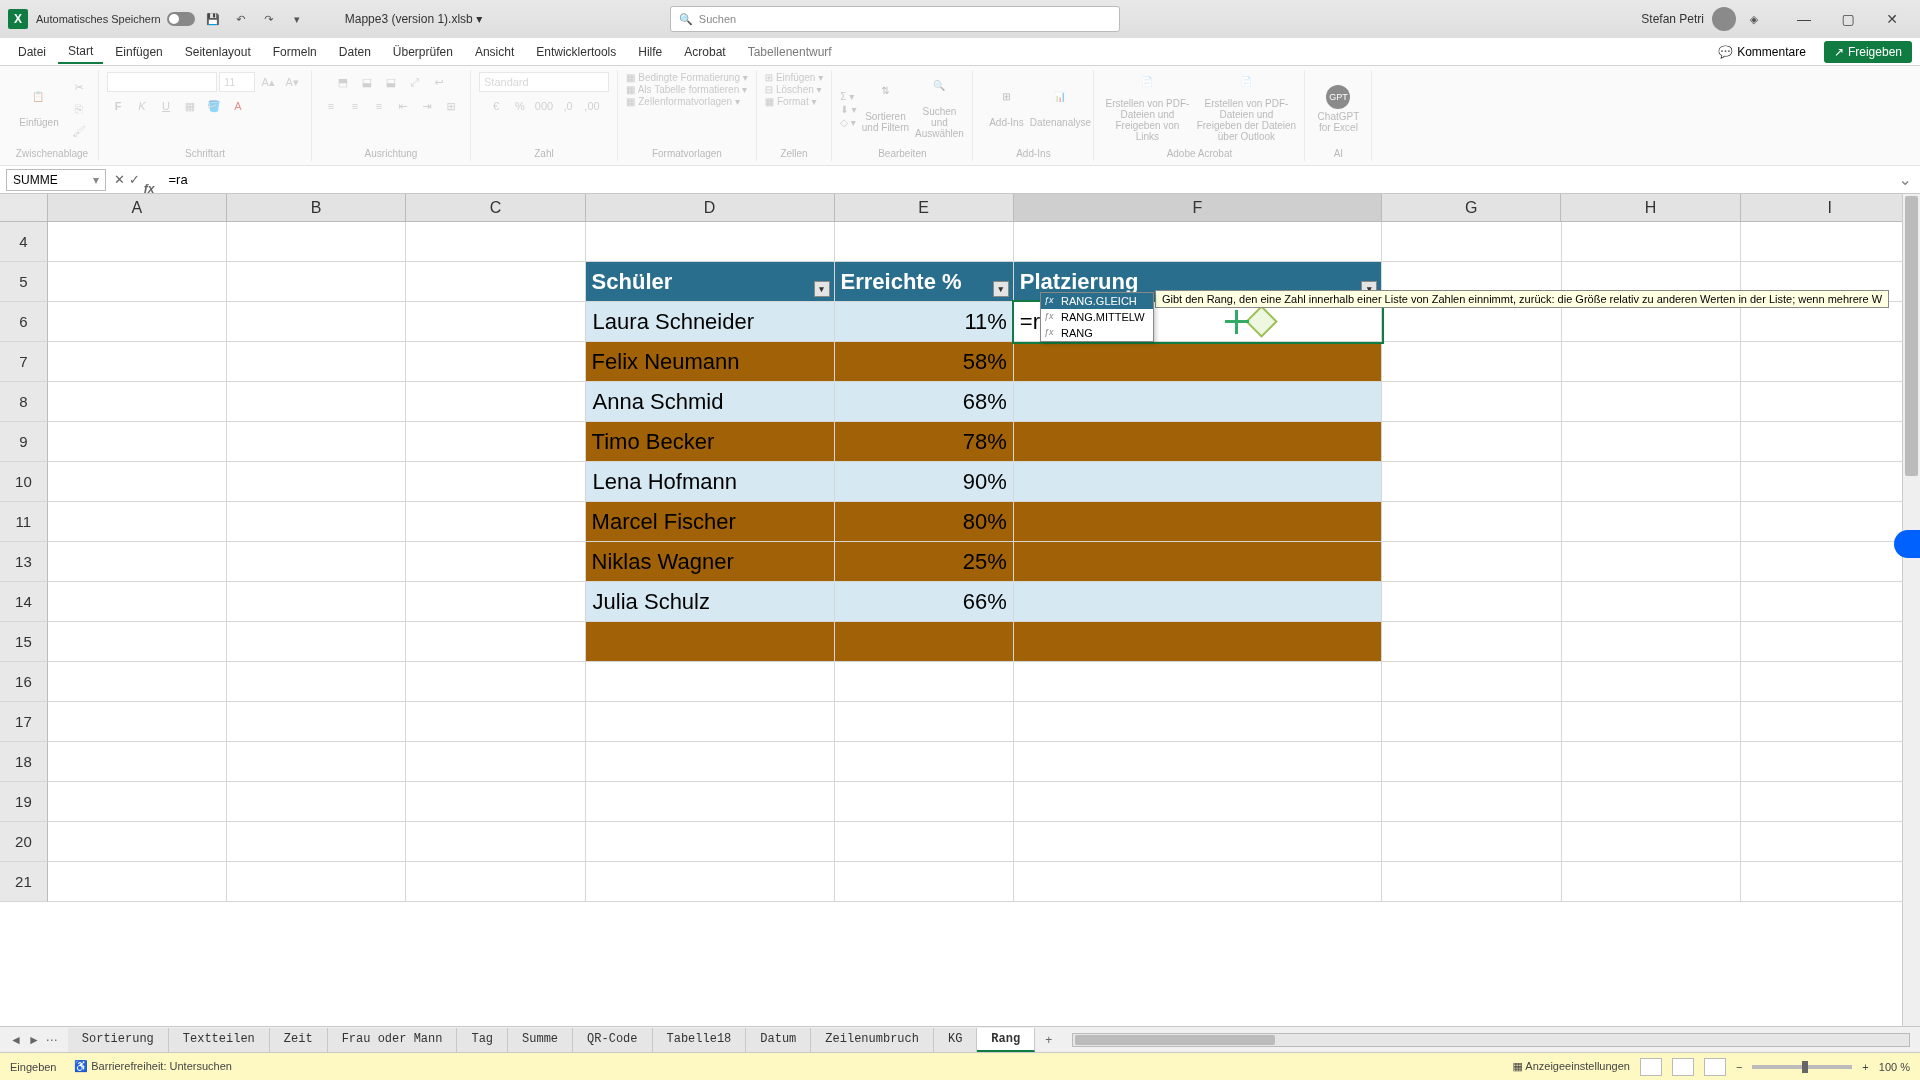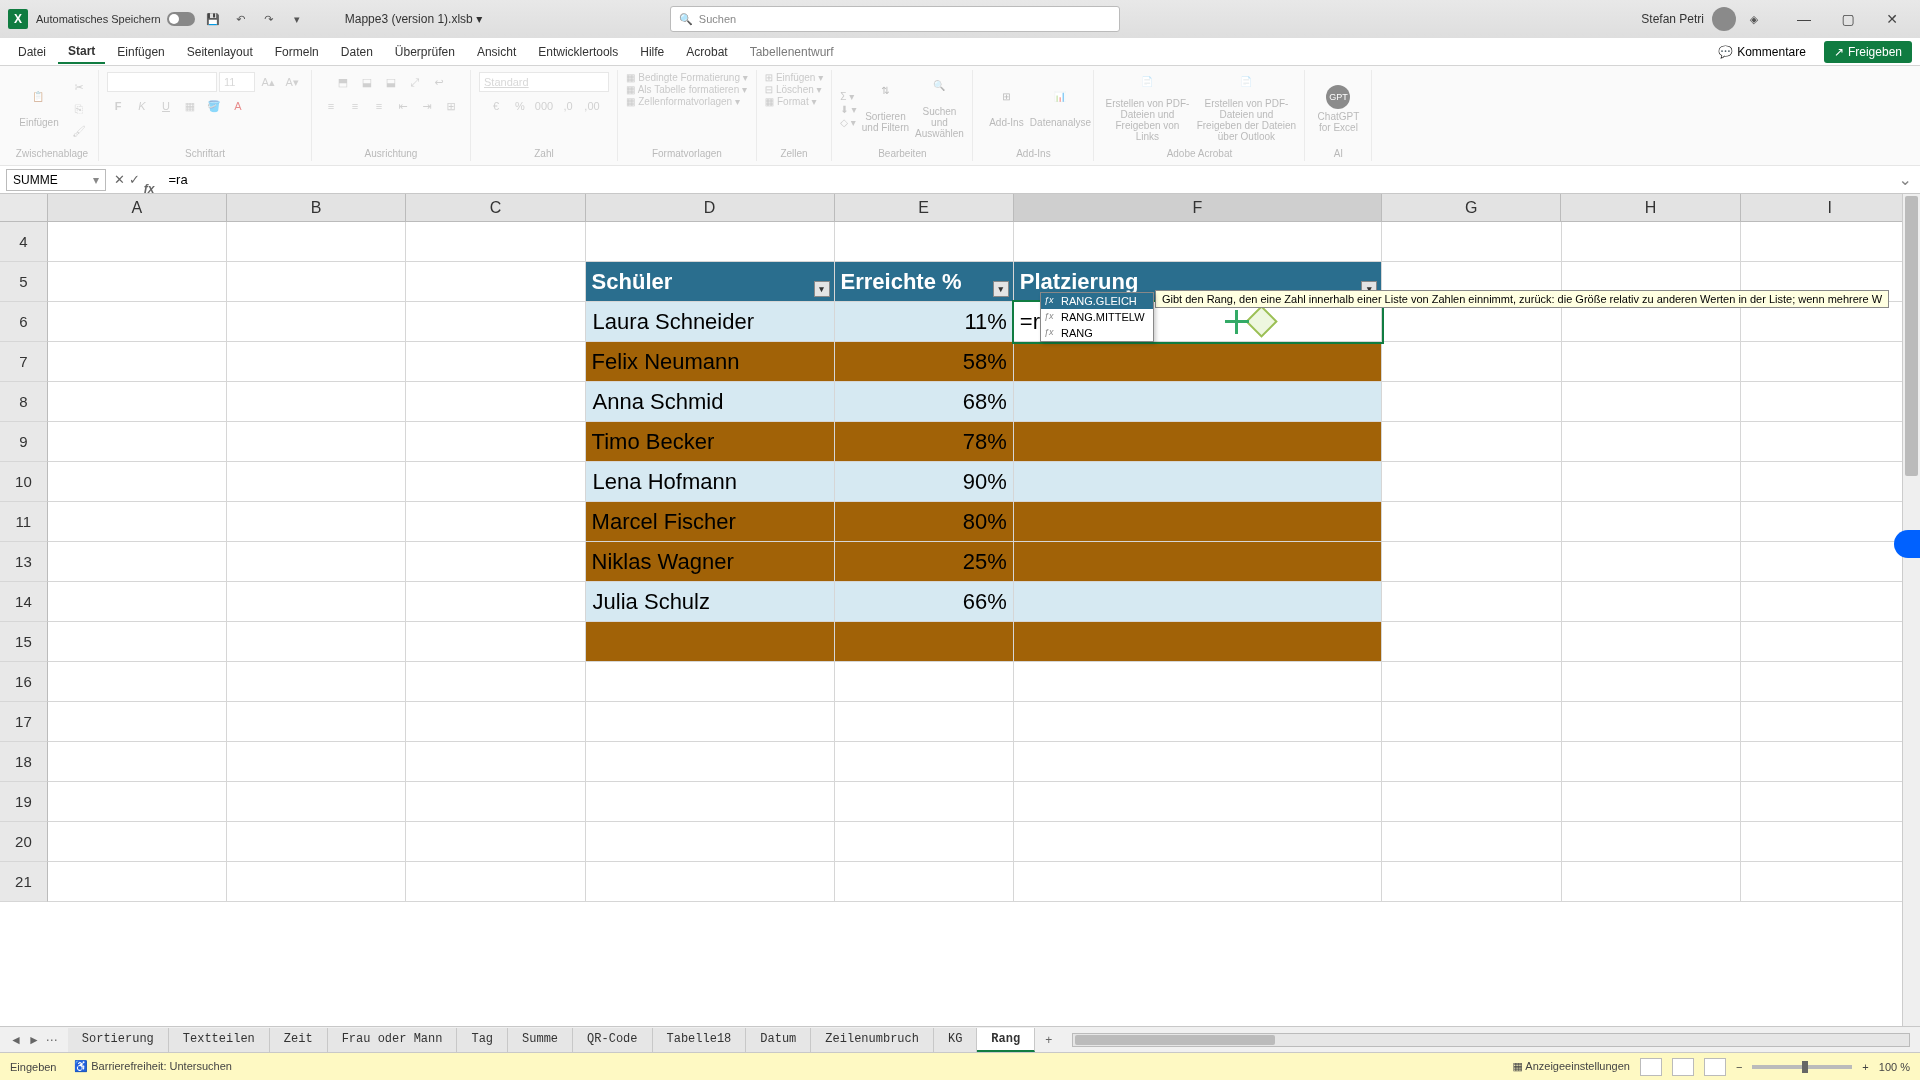--- a/index.html
+++ b/index.html
@@ -16,36 +16,36 @@
 .searchbox { margin-left: 180px; flex: 0 0 450px; height: 26px; background: #fff; border: 1px solid #bbb; border-radius: 3px; display: flex; align-items: center; padding: 0 8px; color: #888; gap: 6px; }
 .spacer { flex: 1; }
 .user { display: flex; align-items: center; gap: 8px; font-size: 12px; }
 .avatar { width: 24px; height: 24px; border-radius: 50%; background: #8a8a8a; }
 .win-btns { display: flex; gap: 4px; margin-left: 12px; }
 .win-btn { width: 40px; height: 28px; display: flex; align-items: center; justify-content: center; color: #444; font-size: 14px; }
 
 
 .ribbon-tabs { height: 28px; background: #fff; border-bottom: 1px solid #d4d4d4; display: flex; align-items: center; padding: 0 8px; font-size: 12px; gap: 2px; }
 .ribbon-tabs .tab { padding: 4px 10px; cursor: pointer; color: #333; }
-.ribbon-tabs .tab.active { border-bottom: 2px solid #107c41; font-weight: 700; }
+.ribbon-tabs .tab.active { border-bottom: 2px solid #107c41; font-weight: 400; }
 .ribbon-tabs .tab.contextual { color: #7a7a7a; }
 .ribbon-right { margin-left: auto; display: flex; gap: 8px; align-items: center; }
 .comments-btn, .share-btn { display: flex; align-items: center; gap: 4px; padding: 4px 10px; font-size: 12px; border-radius: 3px; }
 .share-btn { background: #107c41; color: #fff; }
 
 
 .ribbon { height: 100px; background: #f5f5f5; border-bottom: 1px solid #c8c8c8; display: flex; padding: 4px 6px; }
 .group { border-right: 1px solid #d4d4d4; padding: 2px 8px; display: flex; flex-direction: column; justify-content: space-between; }
 .group-label { font-size: 10px; color: #666; text-align: center; margin-top: auto; padding-top: 2px; }
 .group-body { flex: 1; display: flex; align-items: center; gap: 4px; }
 .big-btn { display: flex; flex-direction: column; align-items: center; justify-content: center; width: 50px; height: 66px; font-size: 10px; color: #666; gap: 2px; text-align: center; }
 .big-btn svg, .big-btn .ico { width: 24px; height: 24px; }
 .small-stack { display: flex; flex-direction: column; gap: 2px; }
 .small-btn { width: 22px; height: 20px; display: flex; align-items: center; justify-content: center; color: #999; font-size: 11px; }
-.font-name { width: 110px; height: 20px; border: 1px solid #ccc; background: #fff; font-size: 11px; padding: 0 4px; color: #aaa; text-decoration: underline; }
+.font-name { width: 110px; height: 20px; border: 1px solid #ccc; background: #fff; font-size: 11px; padding: 0 4px; color: #aaa; }
 .font-size { width: 36px; height: 20px; border: 1px solid #ccc; background: #fff; font-size: 11px; padding: 0 4px; color: #aaa; }
 .row-btns { display: flex; gap: 2px; }
 .disabled { opacity: 0.45; }
 
 
 .formula-row { height: 28px; display: flex; align-items: center; border-bottom: 1px solid #c8c8c8; background: #fff; }
 .namebox { width: 100px; height: 22px; border: 1px solid #bbb; margin-left: 6px; padding: 0 6px; font-size: 12px; display: flex; align-items: center; background: #fff; }
 .fx-btns { display: flex; align-items: center; gap: 4px; margin: 0 8px; color: #666; font-size: 13px; }
 .fx { font-style: italic; font-weight: bold; font-size: 12px; margin-top: 19px; }
 .formula-input { flex: 1; font-size: 13px; padding: 0 6px; color: #000; }

